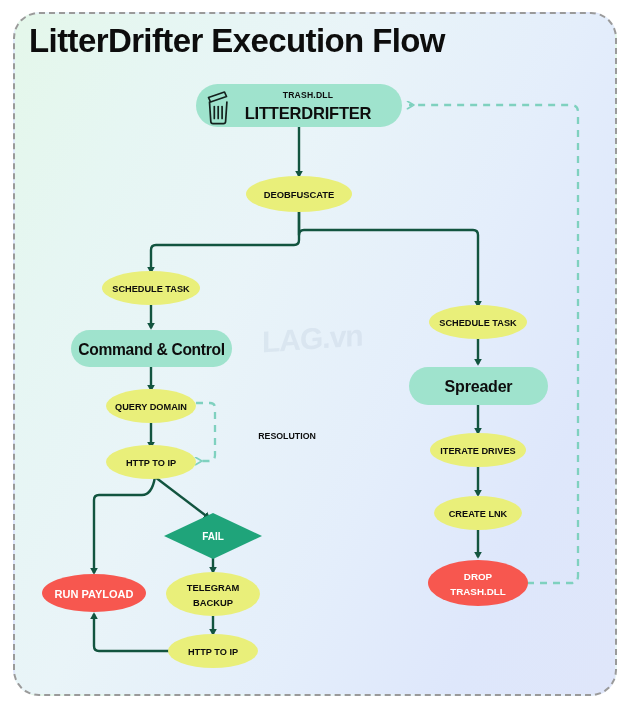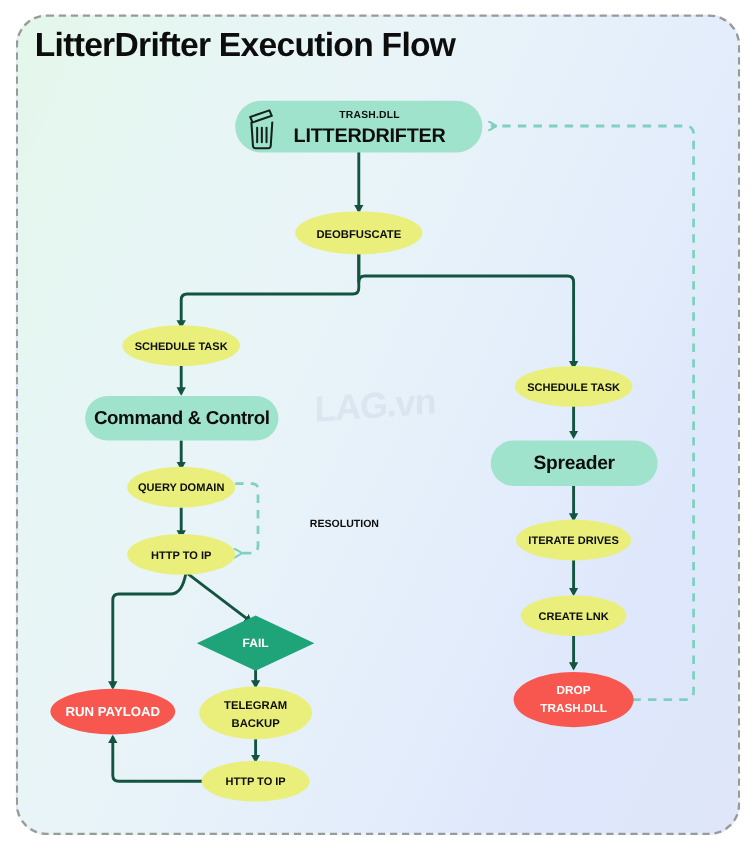--- a/index.html
+++ b/index.html
@@ -31,21 +31,21 @@
         #e6f6f3 18%,
         #e9f4f8 38%,
         #e4eefb 62%,
         #dee7fb 82%,
         #dfe6fa 100%);
   }
   .title {
     position: absolute;
     left: 29px;
     top: 22px;
-    font-size: 28px;
+    font-size: 33px;
     font-weight: bold;
     letter-spacing: -0.6px;
     color: #0d0d0d;
     font-family: "Liberation Sans", sans-serif;
     white-space: nowrap;
   }
   svg.flow {
     position: absolute;
     left: 0;
     top: 0;

